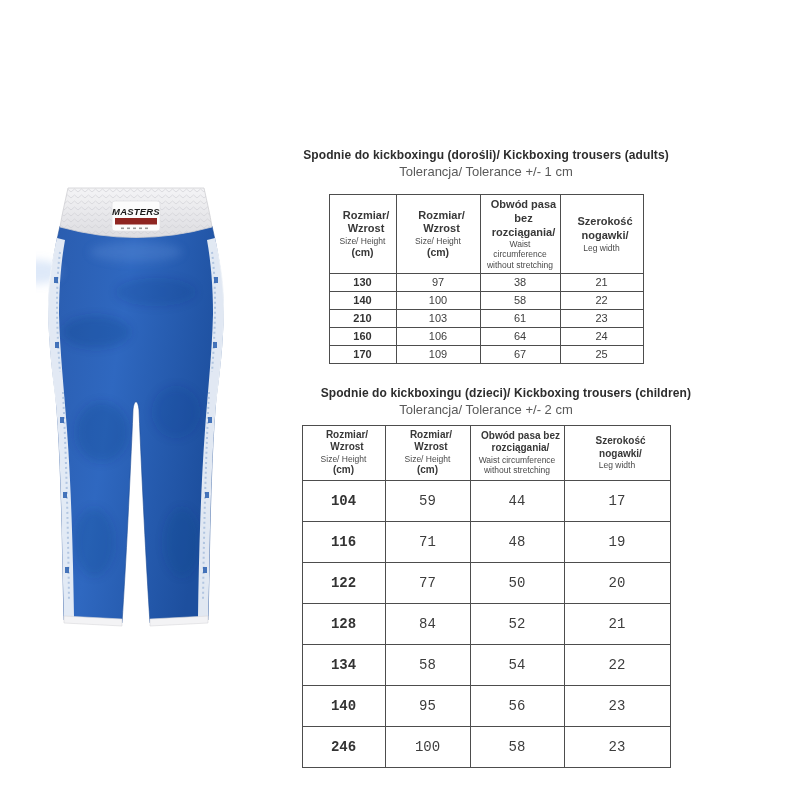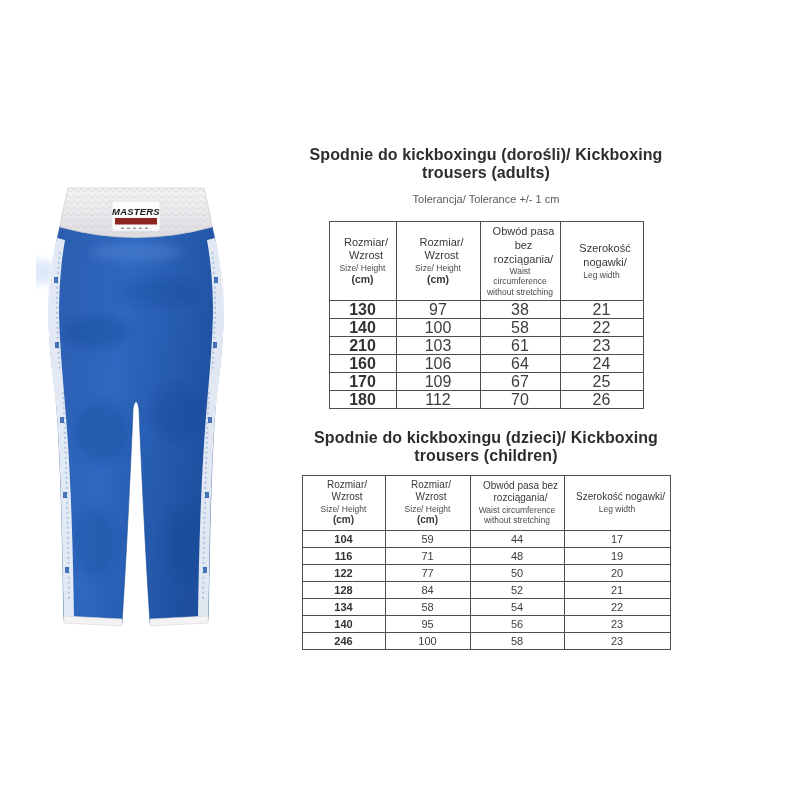--- a/index.html
+++ b/index.html
@@ -4,48 +4,48 @@
 <style>
   html,body{margin:0;padding:0;background:#ffffff;}
   .canvas{position:relative;width:800px;height:800px;background:#ffffff;overflow:hidden;
           font-family:"Liberation Sans",sans-serif;}
 
   
   .product{position:absolute;left:36px;top:182px;width:200px;height:462px;font-style:italic;}
 
   
   .right-col{position:absolute;left:281px;top:146px;width:410px;text-align:center;}
-  .table-title{font-size:16px;font-weight:bold;color:#2d2d2d;line-height:18px;letter-spacing:.1px;}
-  .tolerance{font-size:11px;color:#5a5a5a;line-height:10px;margin-top:12px;}
+  .table-title{font-size:12px;font-weight:bold;color:#2d2d2d;line-height:18px;letter-spacing:.1px;}
+  .tolerance{font-size:13px;color:#5a5a5a;line-height:10px;margin-top:3px;}
 
   table{border-collapse:collapse;table-layout:fixed;margin:0 auto;background:#fff;}
   th,td{border:1px solid #4d4d4d;text-align:center;vertical-align:middle;color:#3d3d3d;
         overflow:hidden;padding:0 2px;}
   th{padding:3px 2px;}
-  .h-main{display:block;font-weight:normal;line-height:1.25;color:#383838;padding-left:7px;}
+  .h-main{display:block;font-weight:bold;line-height:1.25;color:#383838;padding-left:7px;}
   .h-sub{display:block;line-height:1.2;color:#4a4a4a;font-weight:normal;}
   .h-unit{display:block;font-weight:bold;line-height:1.25;color:#383838;}
   td.col-bold{font-weight:bold;color:#333;}
 
   .tbl-adults{margin-top:17px;}
   .tbl-adults col.c1{width:67px;} .tbl-adults col.c2{width:84px;}
   .tbl-adults col.c3{width:80px;} .tbl-adults col.c4{width:83px;}
   .tbl-adults .h-main{font-size:11px;}
   .tbl-adults .h-sub{font-size:8.5px;}
   .tbl-adults .h-unit{font-size:10.5px;}
-  .tbl-adults td{font-size:16px;padding:2px;height:13px;line-height:13px;}
-
-  .children-title{margin-top:20px;}
+  .tbl-adults td{font-size:11px;padding:2px;height:13px;line-height:13px;}
+
+  .children-title{margin-top:20px;text-align:right;}
   .tbl-children{margin-top:10px;}
   .tbl-children col.c1{width:83px;} .tbl-children col.c2{width:85px;}
   .tbl-children col.c3{width:94px;} .tbl-children col.c4{width:106px;}
   .tbl-children .h-main{font-size:10px;}
   .tbl-children .h-sub{font-size:8.5px;}
   .tbl-children .h-unit{font-size:10px;}
-  .tbl-children td{font-size:11px;padding:2px 2px;height:12px;line-height:12px;}
+  .tbl-children td{font-size:14px;padding:14px 2px;height:12px;line-height:12px;font-family:Liberation Mono, monospace;}
 </style>
 </head>
 <body>
 
 <div class="canvas">
 
   <div class="product">
     <svg width="200" height="462" viewBox="0 0 200 462">
       <defs>
         <linearGradient id="blueG" x1="0" y1="0" x2="1" y2="0.35">
@@ -202,32 +202,27 @@
               <td>106</td>
               <td>64</td>
               <td>24</td>
             </tr>
             <tr>
               <td class="col-bold">170</td>
               <td>109</td>
               <td>67</td>
               <td>25</td>
             </tr>
-            <tr>
-              <td class="col-bold">180</td>
-              <td>112</td>
-              <td>70</td>
-              <td>26</td>
-            </tr>
           </tbody>
       </table>
     </section>
 
     <section>
       <div class="table-title children-title">Spodnie do kickboxingu (dzieci)/ Kickboxing trousers (children)</div>
+      <div class="tolerance">Tolerancja/ Tolerance +/- 2 cm</div>
       <table class="tbl-children">
         <colgroup>
             <col class="c1">
             <col class="c2">
             <col class="c3">
             <col class="c4">
           </colgroup>
         <thead>
           <tr>
             <th>

